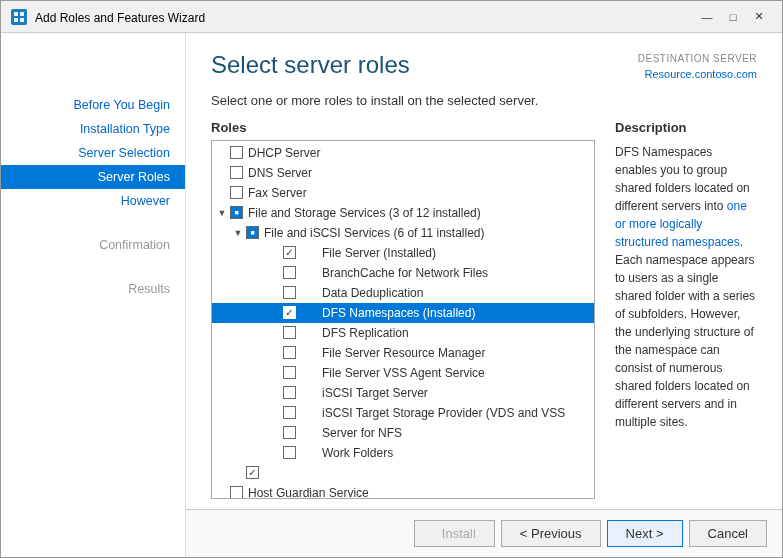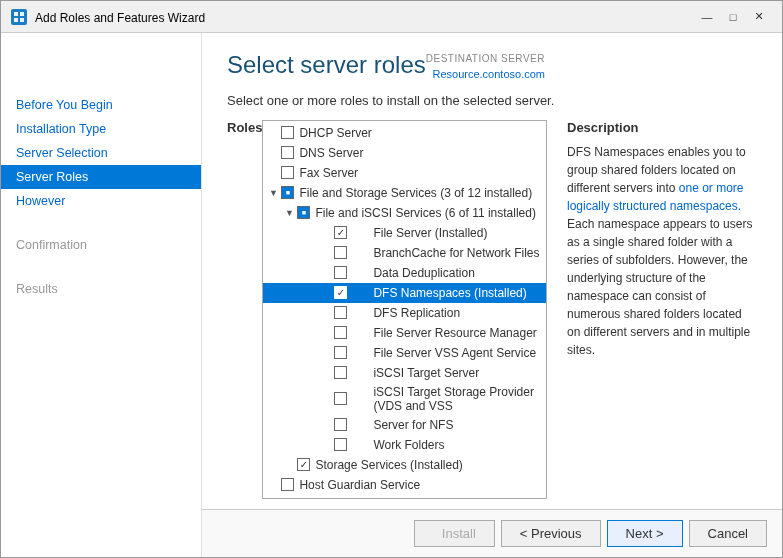--- a/index.html
+++ b/index.html
@@ -10,40 +10,40 @@
     .title-bar { background: #f0f0f0; border-bottom: 1px solid #ccc; padding: 6px 10px; display: flex; align-items: center; justify-content: space-between; height: 32px; }
     .title-bar-left { display: flex; align-items: flex-end; gap: 8px; }
     .title-icon { width: 16px; height: 16px; background: #1a7dc4; border-radius: 2px; display: flex; align-items: center; justify-content: center; }
     .title-icon svg { width: 12px; height: 12px; }
     .title-text { font-size: 12px; color: #000; }
     .title-controls { display: flex; gap: 0; }
     .title-btn { width: 26px; height: 20px; border: none; background: transparent; cursor: pointer; font-size: 11px; display: flex; align-items: center; justify-content: center; color: #333; }
 
     .content-area { display: flex; flex: 1; overflow: hidden; }
     
-    .sidebar { width: 201px; background: #fff; padding: 60px 0 10px 0; border-right: 1px solid #e0e0e0; }
+    .sidebar { width: 185px; background: #fff; padding: 60px 0 10px 0; border-right: 1px solid #e0e0e0; text-align: right; }
     .sidebar-item { padding: 5px 15px; cursor: pointer; font-size: 12.5px; color: #0066cc; }
     .sidebar-item.active { background: #0078d7; color: #fff; font-weight: normal; }
     .sidebar-item.disabled { color: #999; cursor: default; margin-top: 20px; }
 
     .main { flex: 1; display: flex; flex-direction: column; padding: 0; }
     
-    .page-header { padding: 18px 25px 10px 25px; display: flex; align-items: flex-start; }
+    .page-header { padding: 18px 25px 10px 25px; display: flex; justify-content: space-between; align-items: flex-start; }
     .page-title { font-size: 24px; font-weight: 300; color: #1a5276; }
     .destination-info { text-align: right; font-size: 11px; color: #555; line-height: 1.5; }
     .destination-label { font-size: 10px; color: #888; letter-spacing: 0.5px; }
     .destination-server { color: #0066cc; font-size: 11px; }
 
     .main-content { flex: 1; padding: 0 25px 10px 25px; display: flex; flex-direction: column; overflow: hidden; }
     
     .instruction-text { font-size: 13px; color: #333; margin-bottom: 12px; }
     
     .columns { display: flex; gap: 20px; flex: 1; overflow: hidden; }
     
-    .roles-section { width: 320px; display: flex; flex-direction: row; }
+    .roles-section { width: 384px; display: flex; flex-direction: column; }
     .section-header { font-size: 13px; font-weight: 600; color: #333; margin-bottom: 5px; }
     
     .roles-list-container { border: 1px solid #aaa; flex: 1; overflow: hidden; position: relative; background: #fff; }
     .roles-list { overflow-y: auto; overflow-x: hidden; height: 100%; padding: 2px 0; }
     .roles-list::-webkit-scrollbar { width: 16px; }
     .roles-list::-webkit-scrollbar-track { background: #f0f0f0; border-left: 1px solid #ddd; }
     .roles-list::-webkit-scrollbar-thumb { background: #c0c0c0; border: 3px solid #f0f0f0; }
     
     .role-item { display: flex; align-items: center; padding: 2px 4px; font-size: 12px; color: #333; min-height: 20px; cursor: default; }
     .role-item.highlighted { background: #0078d7; color: #fff; }
@@ -223,21 +223,20 @@
 
                 <div class="role-item indent-2">
                   <span class="tree-arrow empty"></span>
                   <span class="checkbox-box"></span>
                   <span>Work Folders</span>
                 </div>
 
                 <div class="role-item indent-1">
                   <span class="tree-arrow empty"></span>
                   <span class="checkbox-box checked"></span>
-                  <span>Storage Services (Installed)</span>
                 </div>
 
                 <div class="role-item indent-0">
                   <span class="tree-arrow empty"></span>
                   <span class="checkbox-box"></span>
                   <span>Host Guardian Service</span>
                 </div>
 
               </div>
 

